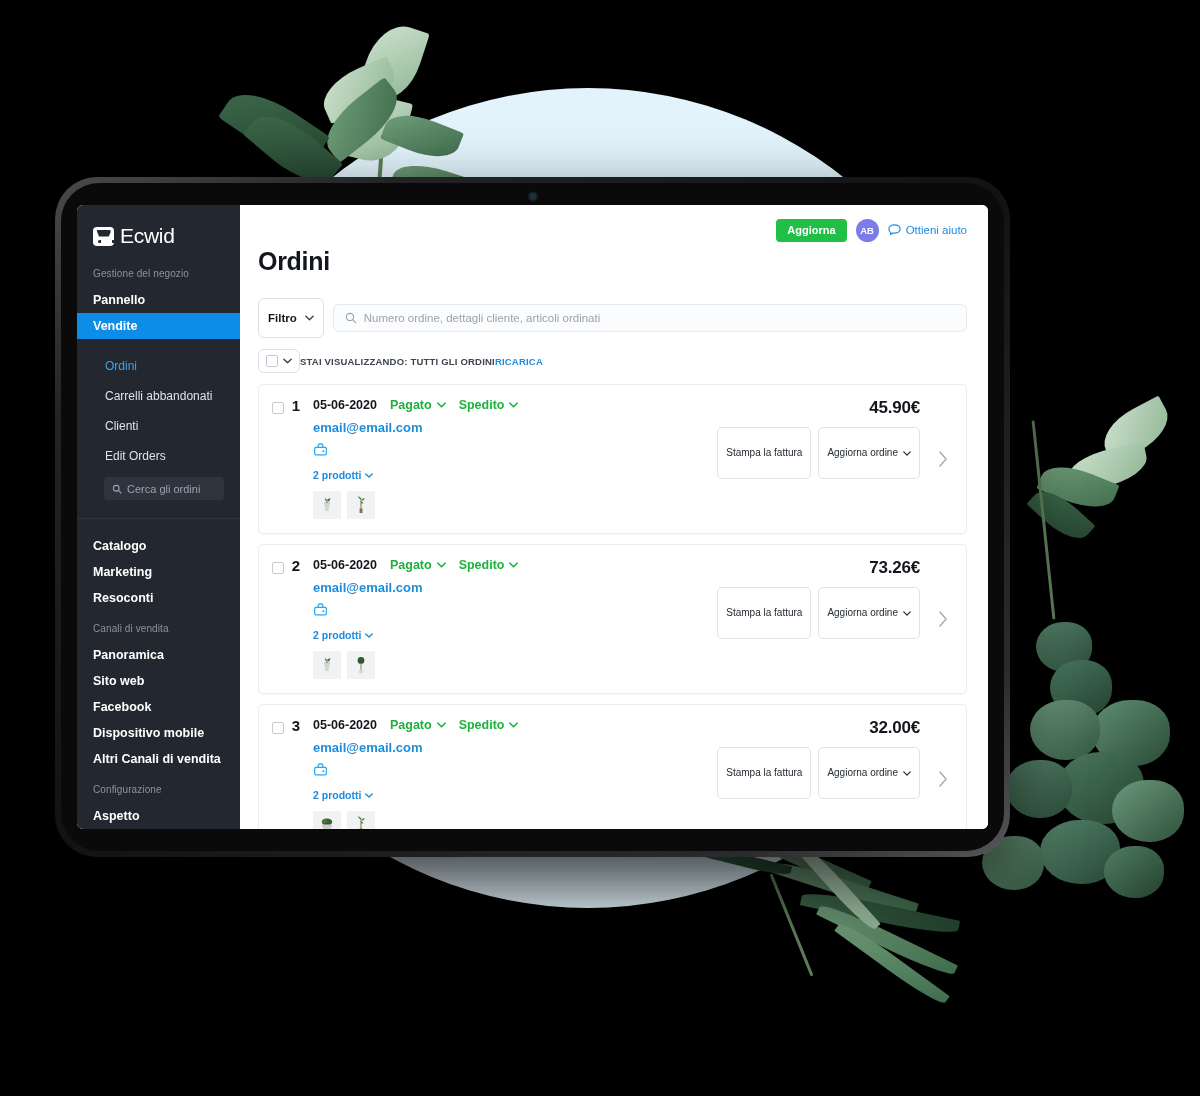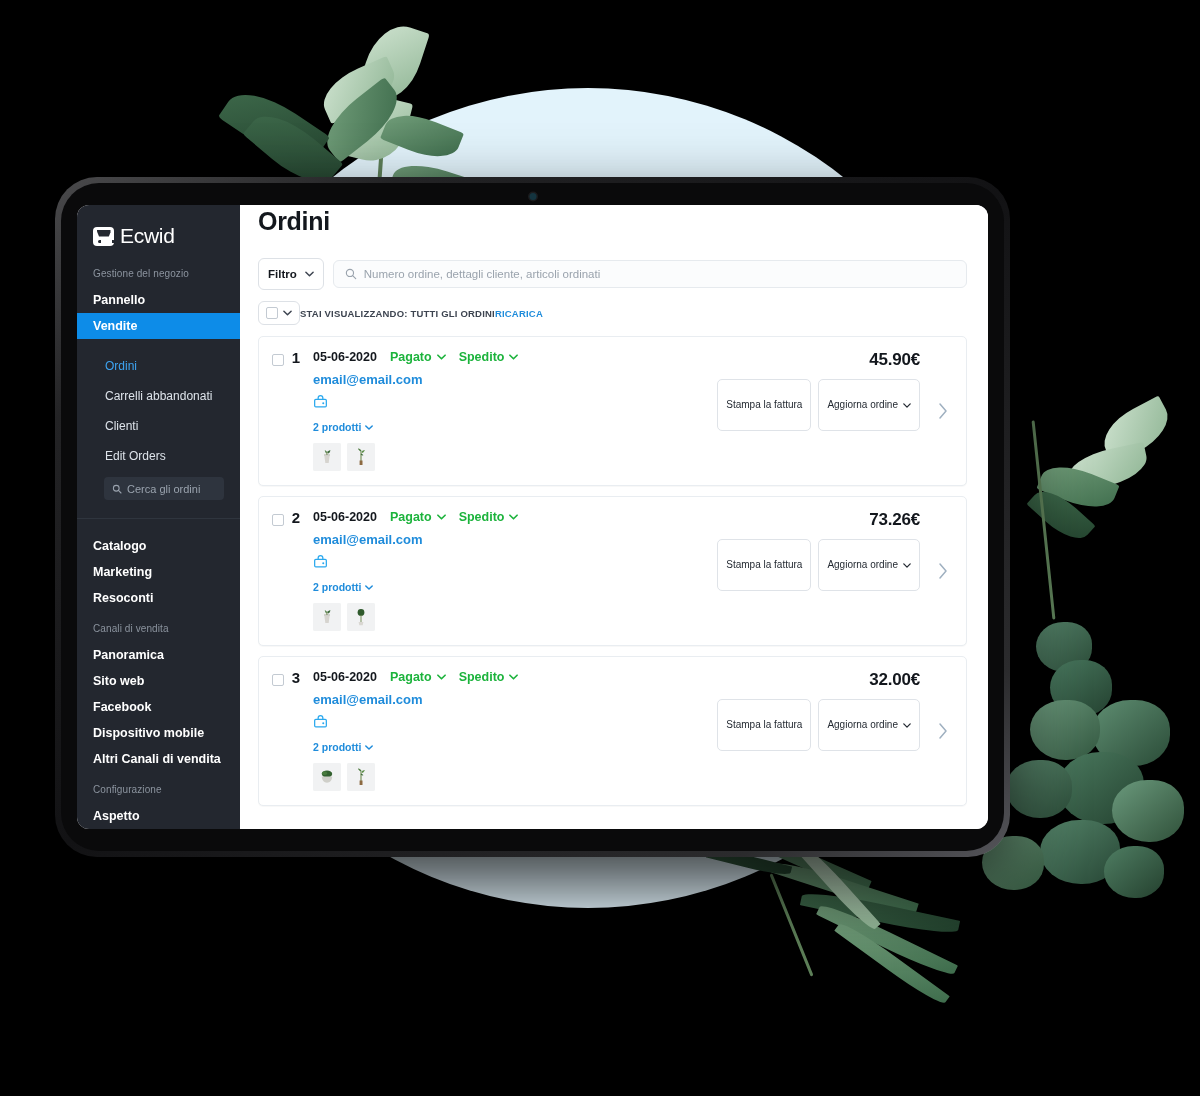--- a/index.html
+++ b/index.html
@@ -44,21 +44,21 @@
     position: relative;
     overflow: hidden;
   }
   .camera {
     position: absolute; left: 50%; top: 10px; transform: translateX(-50%);
     width: 7px; height: 7px; border-radius: 50%;
     background: #14343f; box-shadow: 0 0 0 1.5px #1b1b1d;
   }
   .screen {
     width: 100%; height: 100%;
-    background: #fff; border-radius: 12px;
+    background: #fff; border-radius: 6px;
     overflow: hidden; display: flex;
   }
 
   
   .sidebar {
     width: 163px; flex: 0 0 163px; background: #23272f;
     color: #fff; padding-top: 19px; position: relative;
     font-size: 11.5px;
   }
   .brand { display: flex; align-items: center; gap: 6px; padding: 0 15px 0 16px; margin-bottom: 20px; }
@@ -105,21 +105,21 @@
     width: 23px; height: 23px; border-radius: 50%; background: #7b7bea; color: #fff;
     font-size: 9.5px; font-weight: 700; display: flex; align-items: center; justify-content: center;
     cursor: pointer;
   }
   .help { display: flex; align-items: center; gap: 5px; color: #1f8cdb; font-size: 11.5px; cursor: pointer; }
 
   .page-title { font-size: 25px; font-weight: 700; color: #13171d; padding: 2px 0 0 18px; letter-spacing: -.3px; }
 
   .toolbar { display: flex; gap: 9px; padding: 22px 21px 0 18px; align-items: center; }
   .filter-btn {
-    border: 1px solid #dde1e6; border-radius: 6px; height: 32px; min-width: 63px;
+    border: 1px solid #dde1e6; border-radius: 6px; height: 40px; min-width: 63px;
     display: flex; align-items: center; justify-content: space-between; gap: 8px;
     padding: 0 9px; font-size: 11.5px; font-weight: 700; color: #13171d; background:#fff; cursor: pointer;
   }
   .search-box {
     flex: 1 1 auto; height: 28px; border: 1px solid #e6eaee; border-radius: 6px;
     background: #fbfcfd; display: flex; align-items: center; gap: 7px; padding: 0 11px;
     font-size: 11.5px; color: #9aa3ad; cursor: text;
   }
   .subbar { display: flex; align-items: center; gap: 0; padding: 11px 0 0 18px; }
   .chk-drop {
@@ -264,20 +264,32 @@
           <div class="sb-top">Dispositivo mobile</div>
           <div class="sb-top">Altri Canali di vendita</div>
 
           <div class="sb-gap"></div>
           <div class="sb-section">Configurazione</div>
           <div class="sb-top">Aspetto</div>
         </div>
 
         <div class="main">
 
+          <div class="topbar">
+            <button class="btn-upgrade">Aggiorna</button>
+            <div class="avatar">AB</div>
+            <div class="help">
+              <span>
+                <svg width="13" height="12" viewBox="0 0 16 15" fill="none" stroke="#1f8cdb" stroke-width="1.5">
+                  <path d="M1 6.2C1 3.3 4.1 1 8 1s7 2.3 7 5.2-3.1 5.2-7 5.2c-.7 0-1.4-.08-2-.23L3 13l.4-2.1C1.95 9.97 1 8.2 1 6.2z" stroke-linejoin="round"></path>
+                </svg>
+              </span>
+              <span>Ottieni aiuto</span>
+            </div>
+          </div>
 
           <div class="page-title">Ordini</div>
 
           <div class="toolbar">
             <div class="filter-btn">
               <span>Filtro</span>
               <span>
                 <svg width="9" height="6" viewBox="0 0 10 6" fill="none" stroke="#3d4450" stroke-width="1.6" stroke-linecap="round" stroke-linejoin="round">
                     <path d="M1 1l4 4 4-4"></path>
                   </svg>

